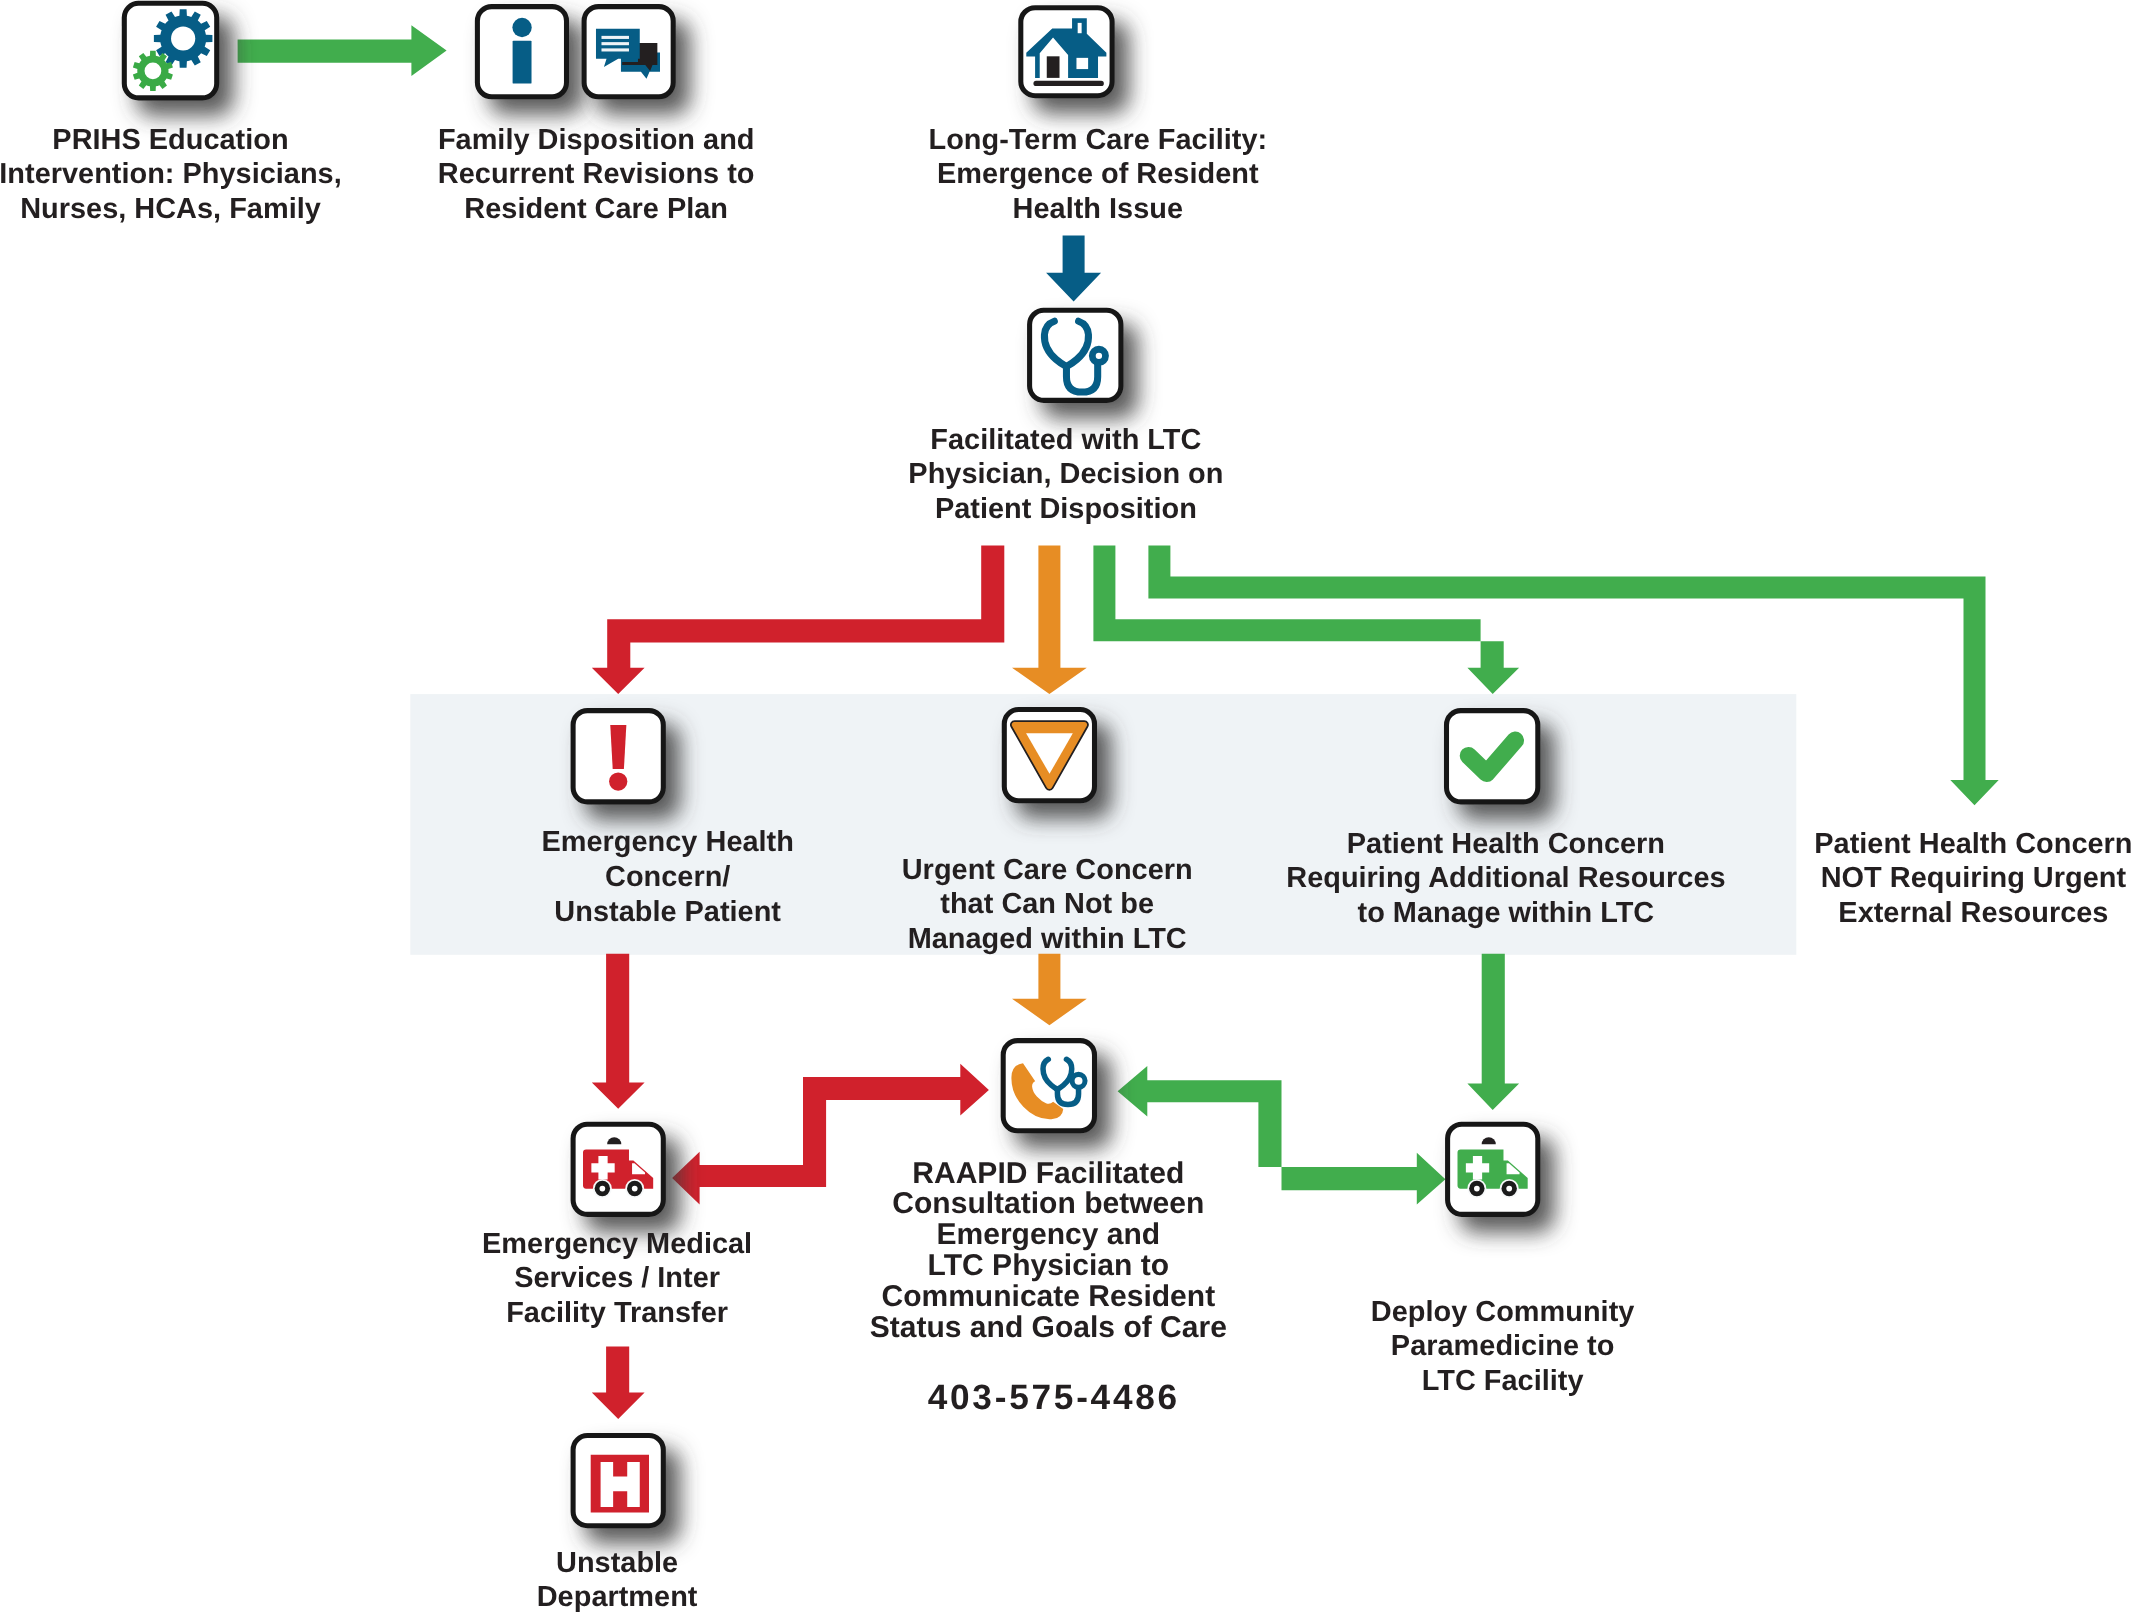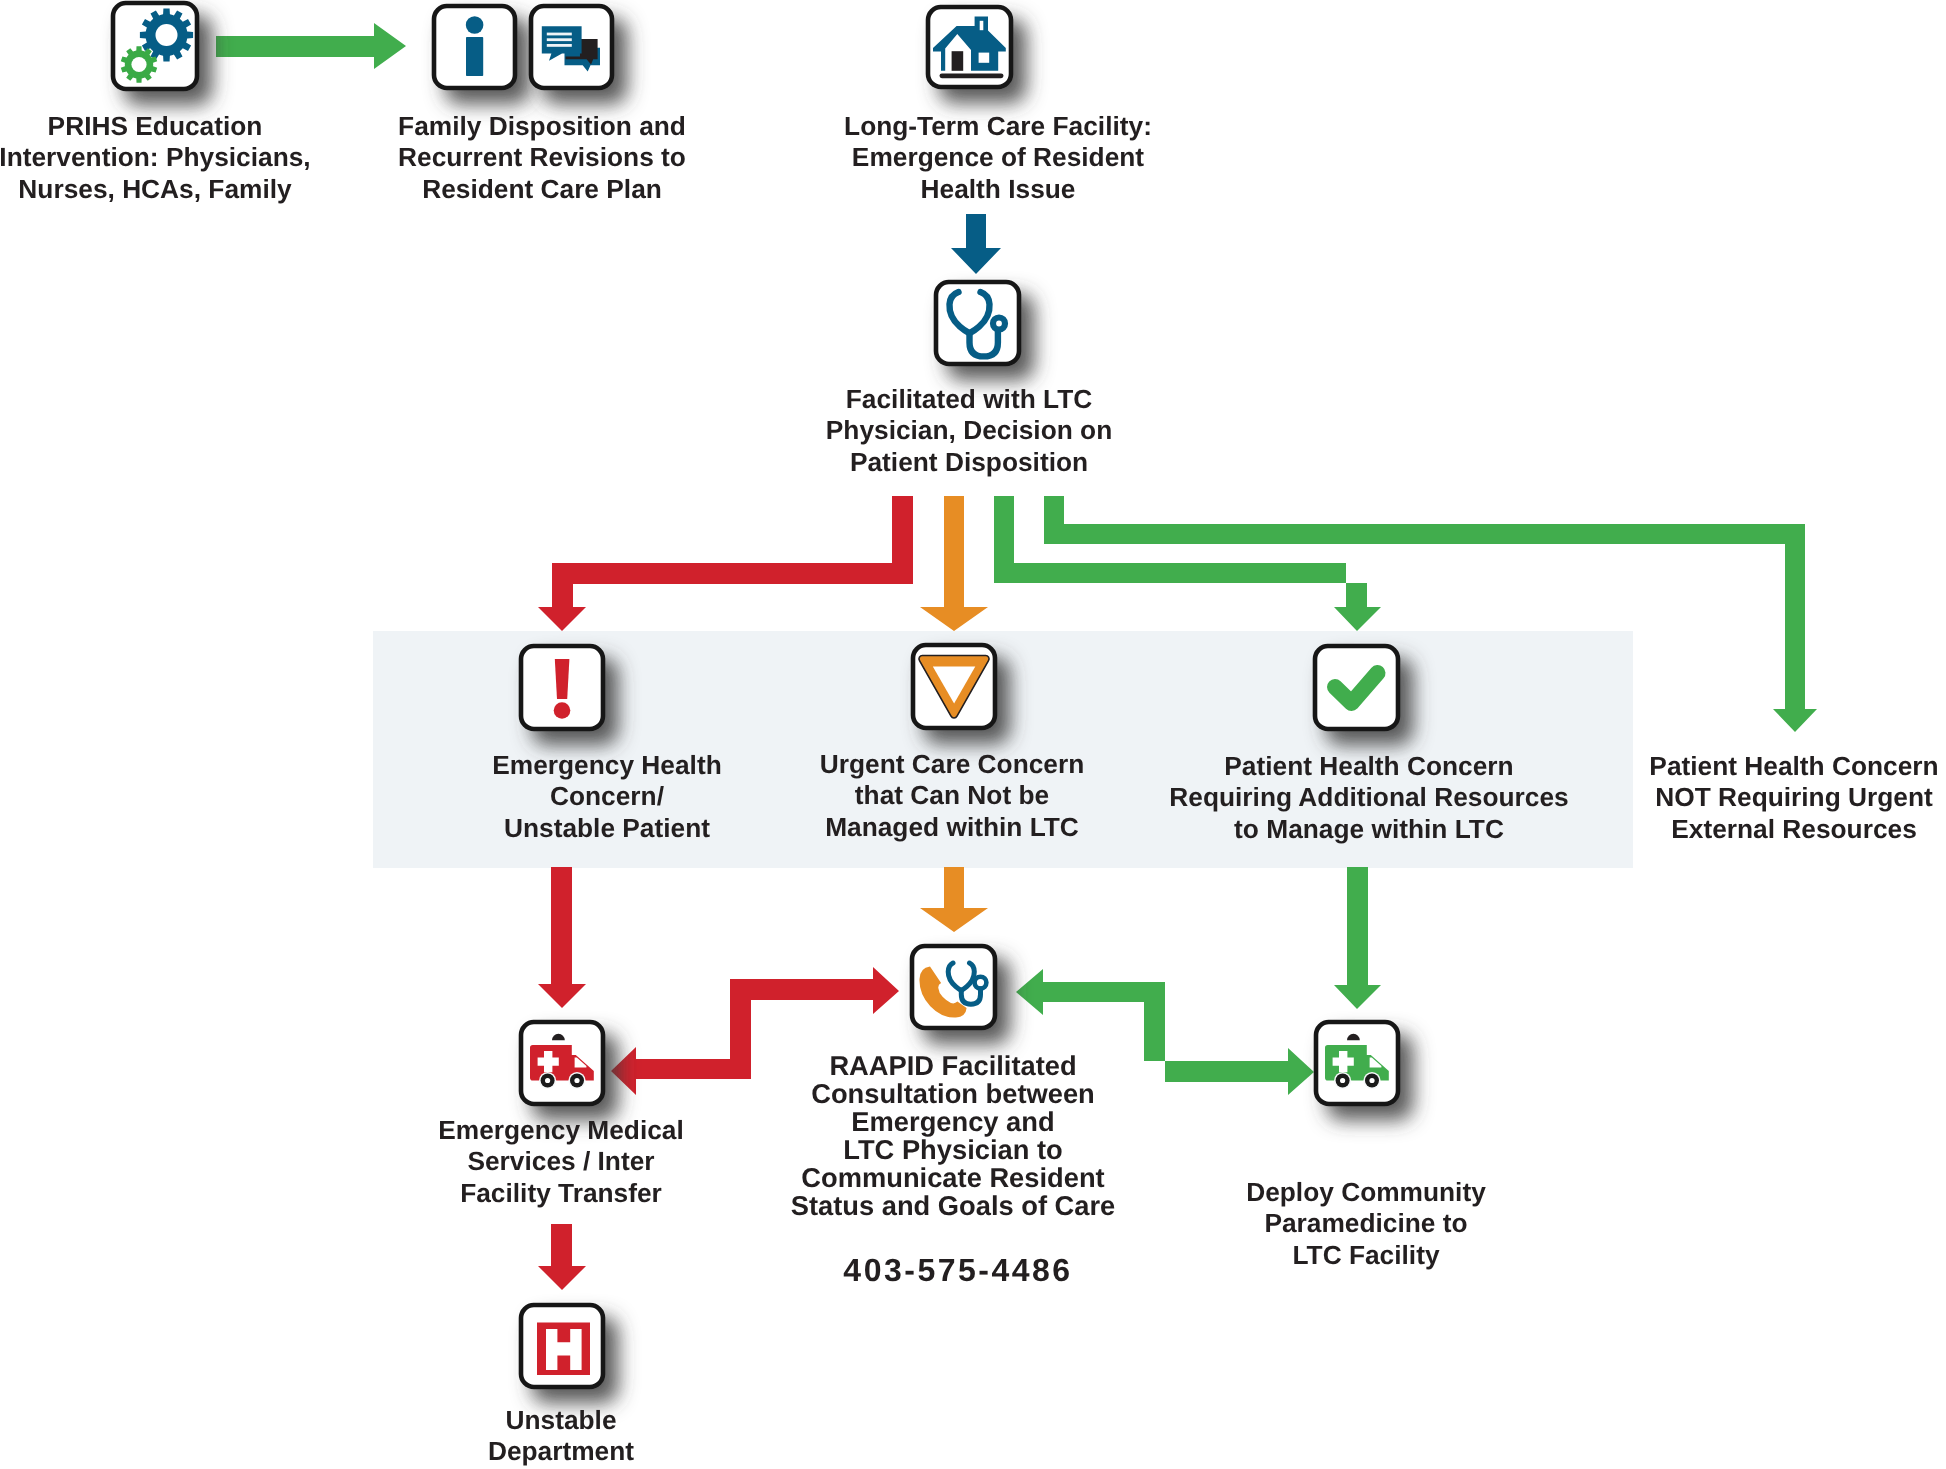--- a/index.html
+++ b/index.html
@@ -202,21 +202,21 @@
 Health Issue</div>
 
   <div class="lbl" style="left:969px;top:384px;">Facilitated with LTC
 Physician, Decision on
 Patient Disposition</div>
 
   <div class="lbl" style="left:571px;top:750px;margin-left:36px;">Emergency Health
 Concern/
 Unstable Patient</div>
 
-  <div class="lbl" style="left:952px;top:749px;">Urgent Care Concern
+  <div class="lbl" style="left:952px;top:775px;">Urgent Care Concern
 that Can Not be
 Managed within LTC</div>
 
   <div class="lbl" style="left:1369px;top:751px;">Patient Health Concern
 Requiring Additional Resources
 to Manage within LTC</div>
 
   <div class="lbl" style="left:1794px;top:751px;">Patient Health Concern
 NOT Requiring Urgent
 External Resources</div>

